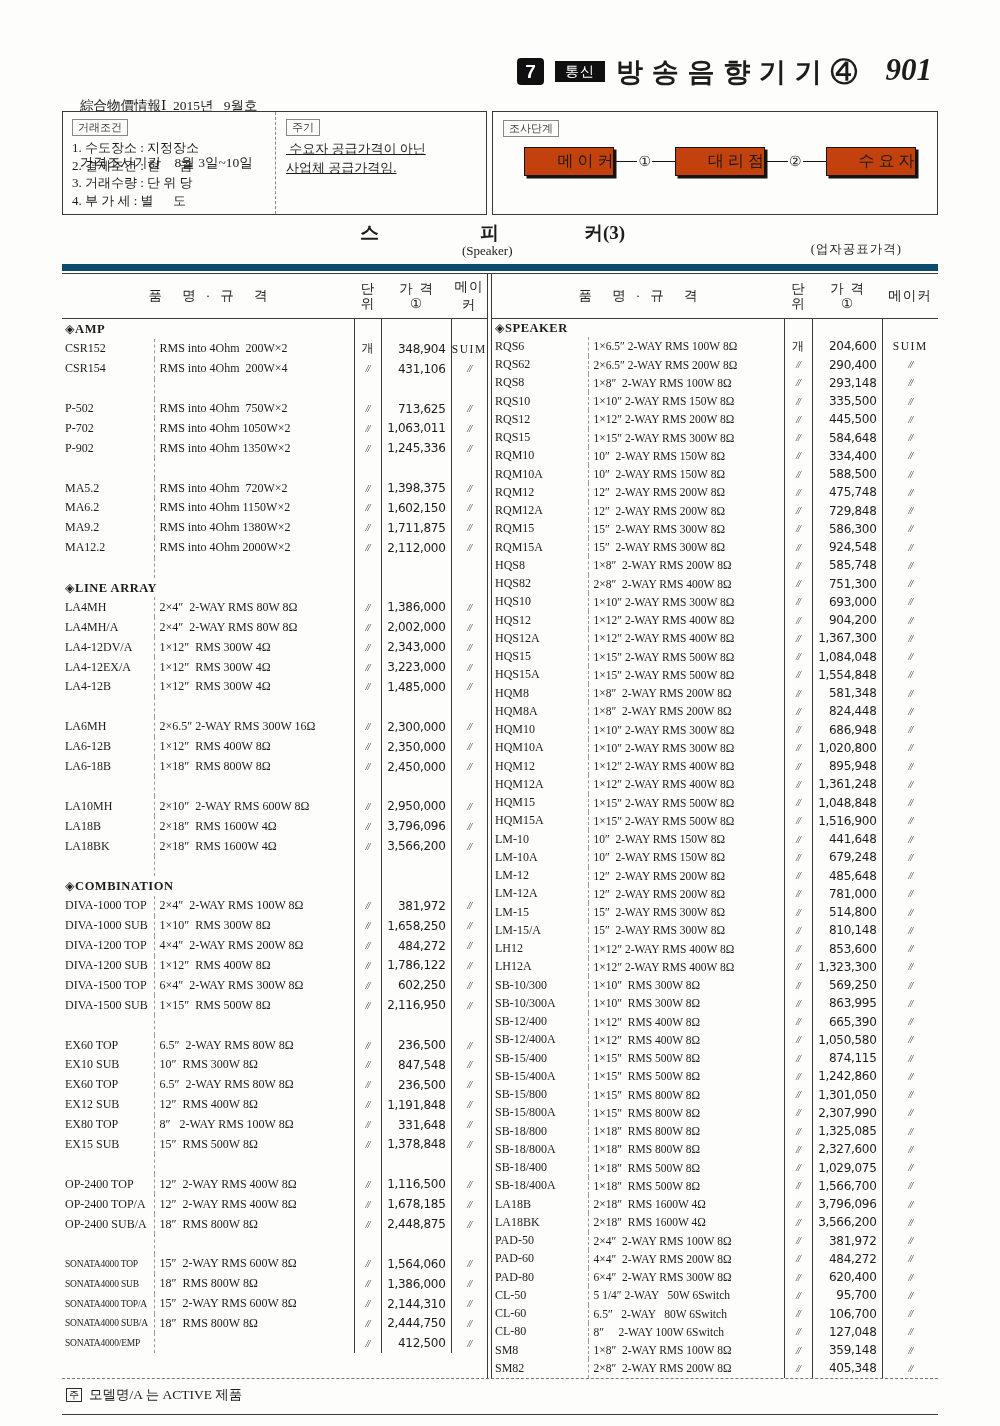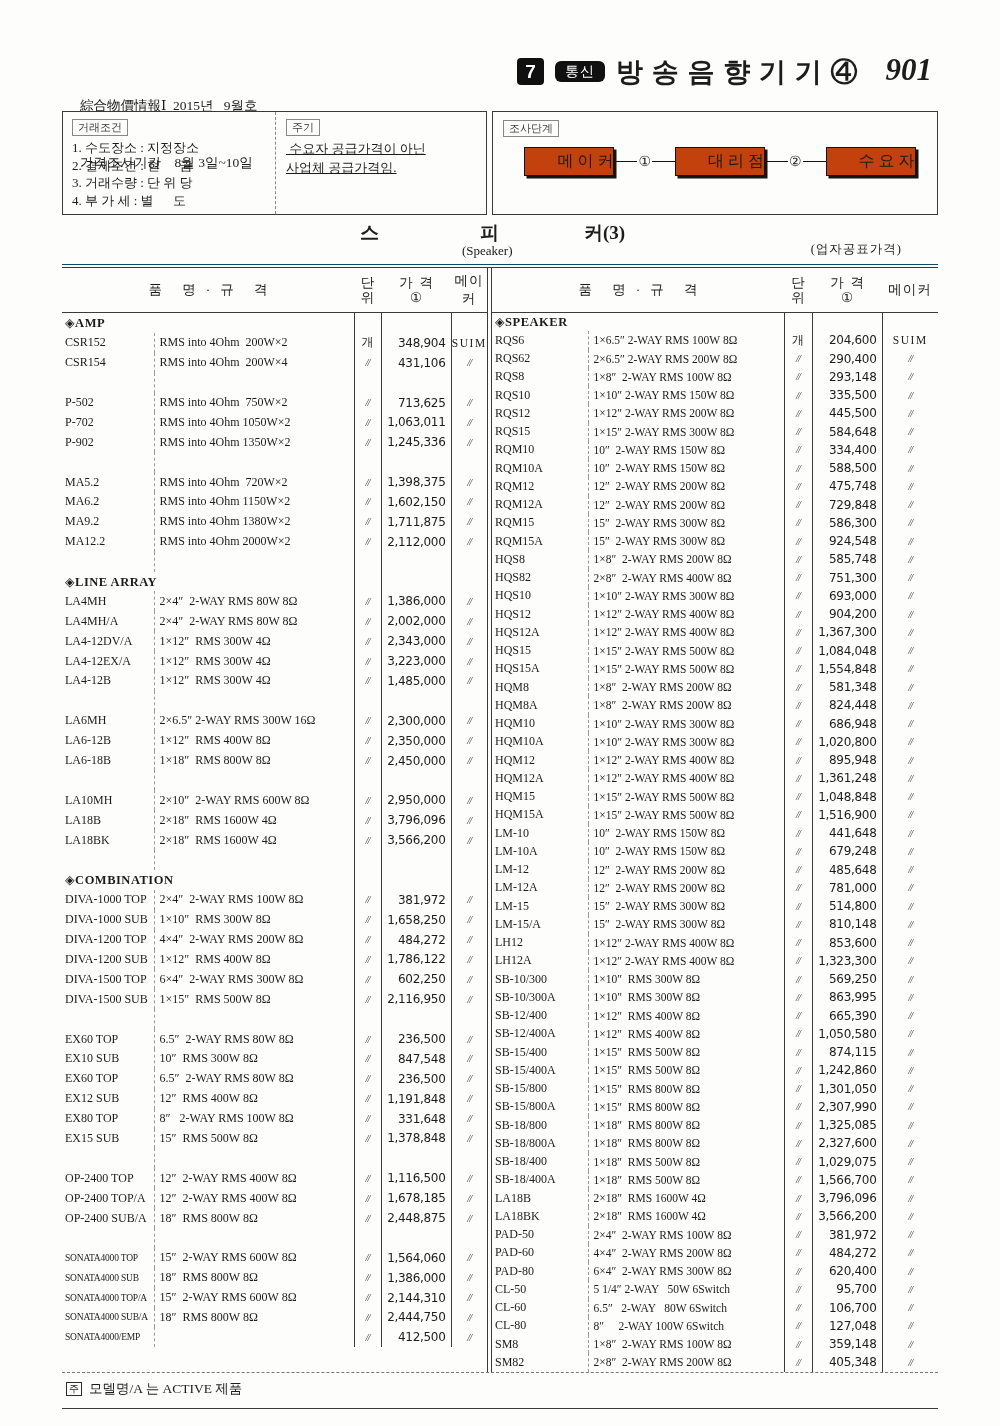--- a/index.html
+++ b/index.html
@@ -7,21 +7,21 @@
     width:1000px;height:1426px;box-sizing:border-box;
     padding:58px 62px 0 62px;background:#fdfdfc;color:#1c1c1c;
     font-family:"Liberation Serif","DejaVu Serif",serif;position:relative;overflow:hidden;
   }
   
   .masthead{display:flex;height:48px;}
   .issue{font-size:13.5px;line-height:19px;padding-left:18px;white-space:pre;}
   .title-block{margin-left:auto;display:flex;align-items:flex-start;gap:11px;padding-right:6px;}
   .sec-num{width:27px;height:27px;background:#101010;color:#fff;font-family:"Liberation Sans","DejaVu Sans",sans-serif;
     font-weight:bold;font-size:19px;display:flex;align-items:center;justify-content:center;border-radius:4px;}
-  .badge{background:#101010;color:#fff;border-radius:6px;font-size:14px;line-height:19px;padding:1px 10px;margin-top:3px;letter-spacing:1px;}
+  .badge{background:#101010;color:#fff;border-radius:0;font-size:14px;line-height:19px;padding:1px 10px;margin-top:3px;letter-spacing:1px;}
   .main-title{font-size:27px;font-weight:bold;white-space:pre;margin-top:-4px;letter-spacing:1px;text-align:center;}
   .page-num{font-size:31px;font-style:italic;font-weight:bold;margin-left:16px;margin-top:-6px;text-align:right;}
   
   .info-row{display:flex;gap:5px;margin-top:5px;}
   .box-left{width:425px;border:1px solid #3a3a3a;display:flex;box-sizing:border-box;}
   .cond{width:213px;border-right:1px dashed #888;padding:5px 0 5px 9px;box-sizing:border-box;}
   .note{flex:1;padding:5px 0 0 10px;}
   .mini-label{display:inline-block;border:1px solid #888;font-size:11px;padding:0 5px;line-height:15px;color:#3d3d3d;margin-bottom:3px;}
   .cond-item{font-size:13px;line-height:17.5px;white-space:pre;}
   .note-line{font-size:13px;line-height:19px;white-space:pre;text-decoration:underline;}
@@ -31,21 +31,21 @@
     padding:3px 0;width:88px;text-align:right;background:#c2410c;}
   .wire{width:23px;height:1px;background:#141414;}
   .circ{font-size:14px;line-height:14px;padding:0 1px;}
   
   .section-title{position:relative;height:46px;margin-top:3px;}
   .st-ch{position:absolute;font-size:19px;font-weight:bold;top:2px;}
   .st1{left:298px;} .st2{left:418px;} .st3{left:522px;}
   .st-sub{position:absolute;left:400px;top:25px;font-size:13px;}
   .st-note{position:absolute;right:36px;top:23px;font-size:12.5px;letter-spacing:1px;}
   
-  .table-outer{border-top:1px solid #0c4a6e;padding-top:2px;}
+  .table-outer{border-top:7px solid #0c4a6e;padding-top:2px;}
   .table-zone{border-top:1px solid #3a3a3a;border-bottom:1px dashed #777;display:flex;gap:3px;}
   .t-wrap-l{border-right:1px solid #3a3a3a;}
   .t-wrap-r{border-left:1px solid #3a3a3a;}
   table{border-collapse:collapse;table-layout:fixed;}
   thead th{border-bottom:1px solid #3a3a3a;height:44px;font-weight:normal;font-size:13.5px;vertical-align:middle;padding:0;}
   .h-line{line-height:15px;white-space:pre;text-align:center;}
   .h-namespec{white-space:pre;}
   .h-maker{letter-spacing:1px;}
   td{padding:0;vertical-align:middle;overflow:hidden;}
   .t-left tbody td{height:19.9px;}

